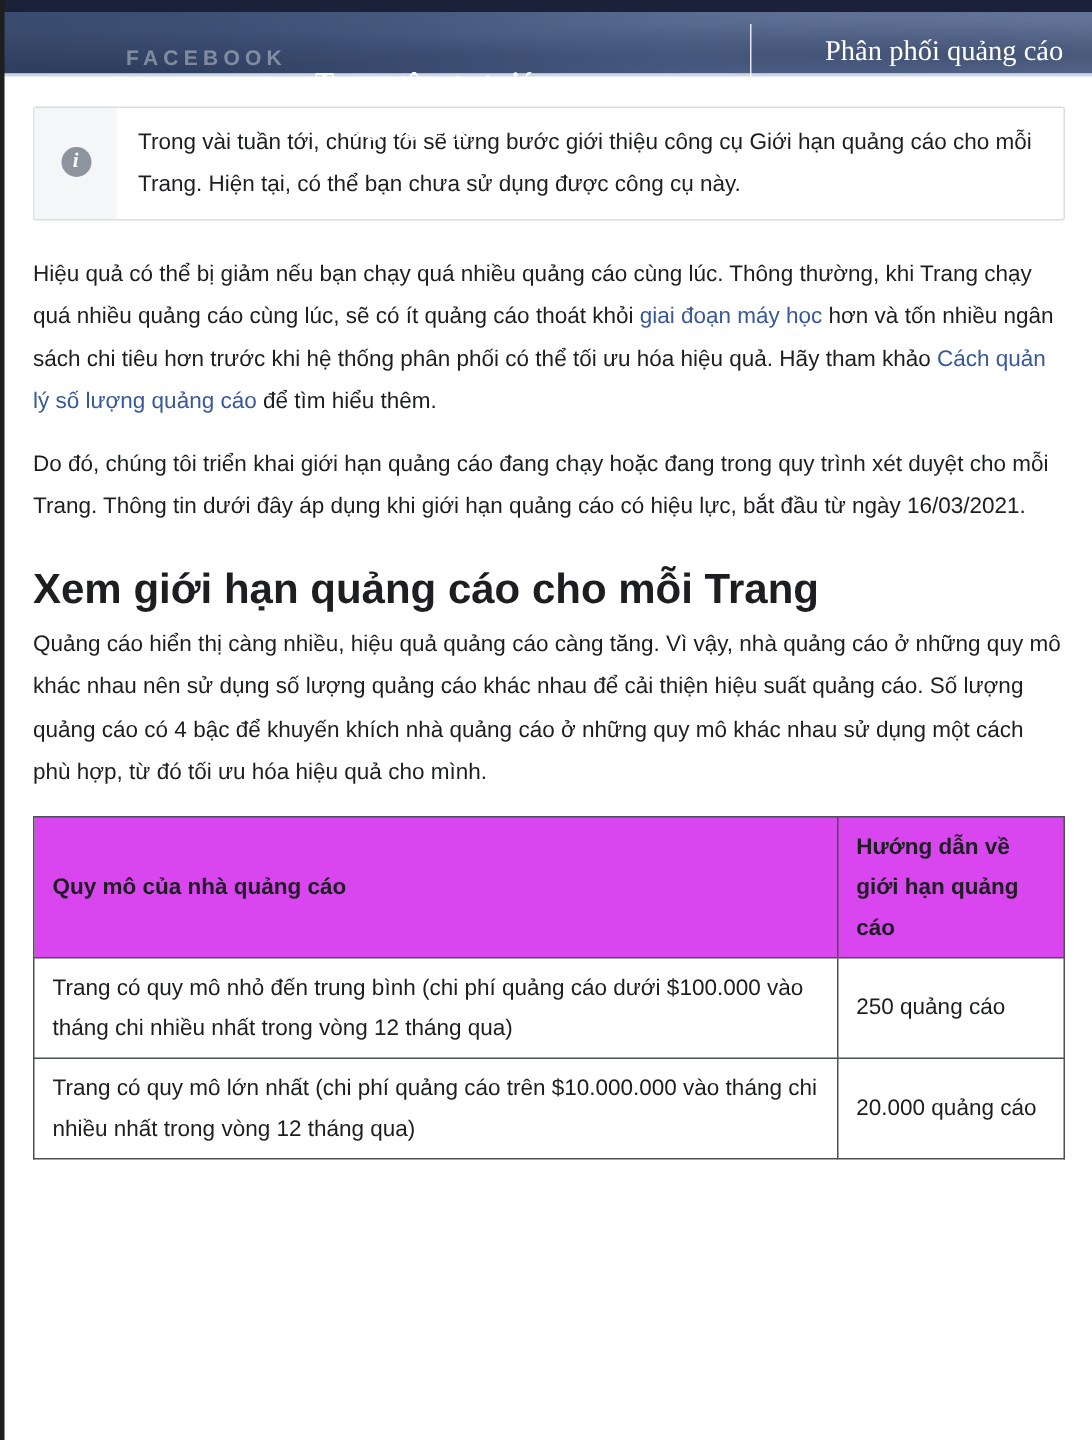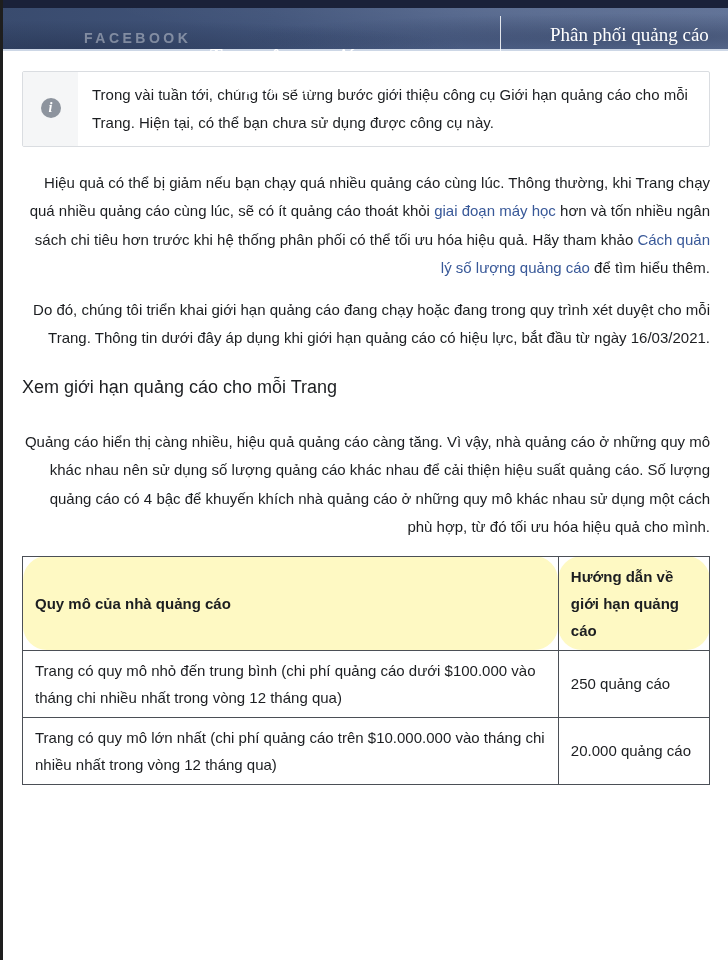--- a/index.html
+++ b/index.html
@@ -68,36 +68,36 @@
   }
   .info-icon {
     width: 20px; height: 20px; border-radius: 50%;
     background: #8d949e; color: #ffffff;
     display: flex; align-items: center; justify-content: center;
     font-family: "Liberation Serif", "DejaVu Serif", serif;
     font-style: italic; font-weight: bold; font-size: 14px;
     transform: translateY(-1px);
   }
   .notice-text { padding: 9px 16px 9px 14px; font-size: 15px; line-height: 1.85; }
-  p.body-text { font-size: 15px; line-height: 1.9; margin: 0 0 13px; text-align: right; }
+  p.body-text { font-size: 15px; line-height: 1.9; margin: 0 0 13px; }
   a.inline-link { color: #385898; text-decoration: none; cursor: pointer; }
   h2.section-heading {
-    font-size: 18px; font-weight: 400; color: #1c1e21;
-    margin: 24px 0 30px;
+    font-size: 28px; font-weight: 700; color: #1c1e21;
+    margin: 24px 0 7px;
   }
   
   table.limits-table {
     width: 100%; border-collapse: collapse; margin: 14px 0 20px;
     table-layout: fixed;
   }
   .limits-table th, .limits-table td {
     border: 1px solid #4b4f56; text-align: left; vertical-align: middle;
     font-size: 15px; padding: 6px 12px; line-height: 1.8;
   }
-  .limits-table th { background: #fef9c3; font-weight: bold; border-radius: 24px; }
+  .limits-table th { background: #d946ef; font-weight: bold; }
   .col-size { width: 78%; }
   .col-limit { width: 22%; }
 </style>
 </head>
 <body>
 
 <div class="page-edge"></div>
 
 <header class="header">
   <div class="brand">FACEBOOK</div>

